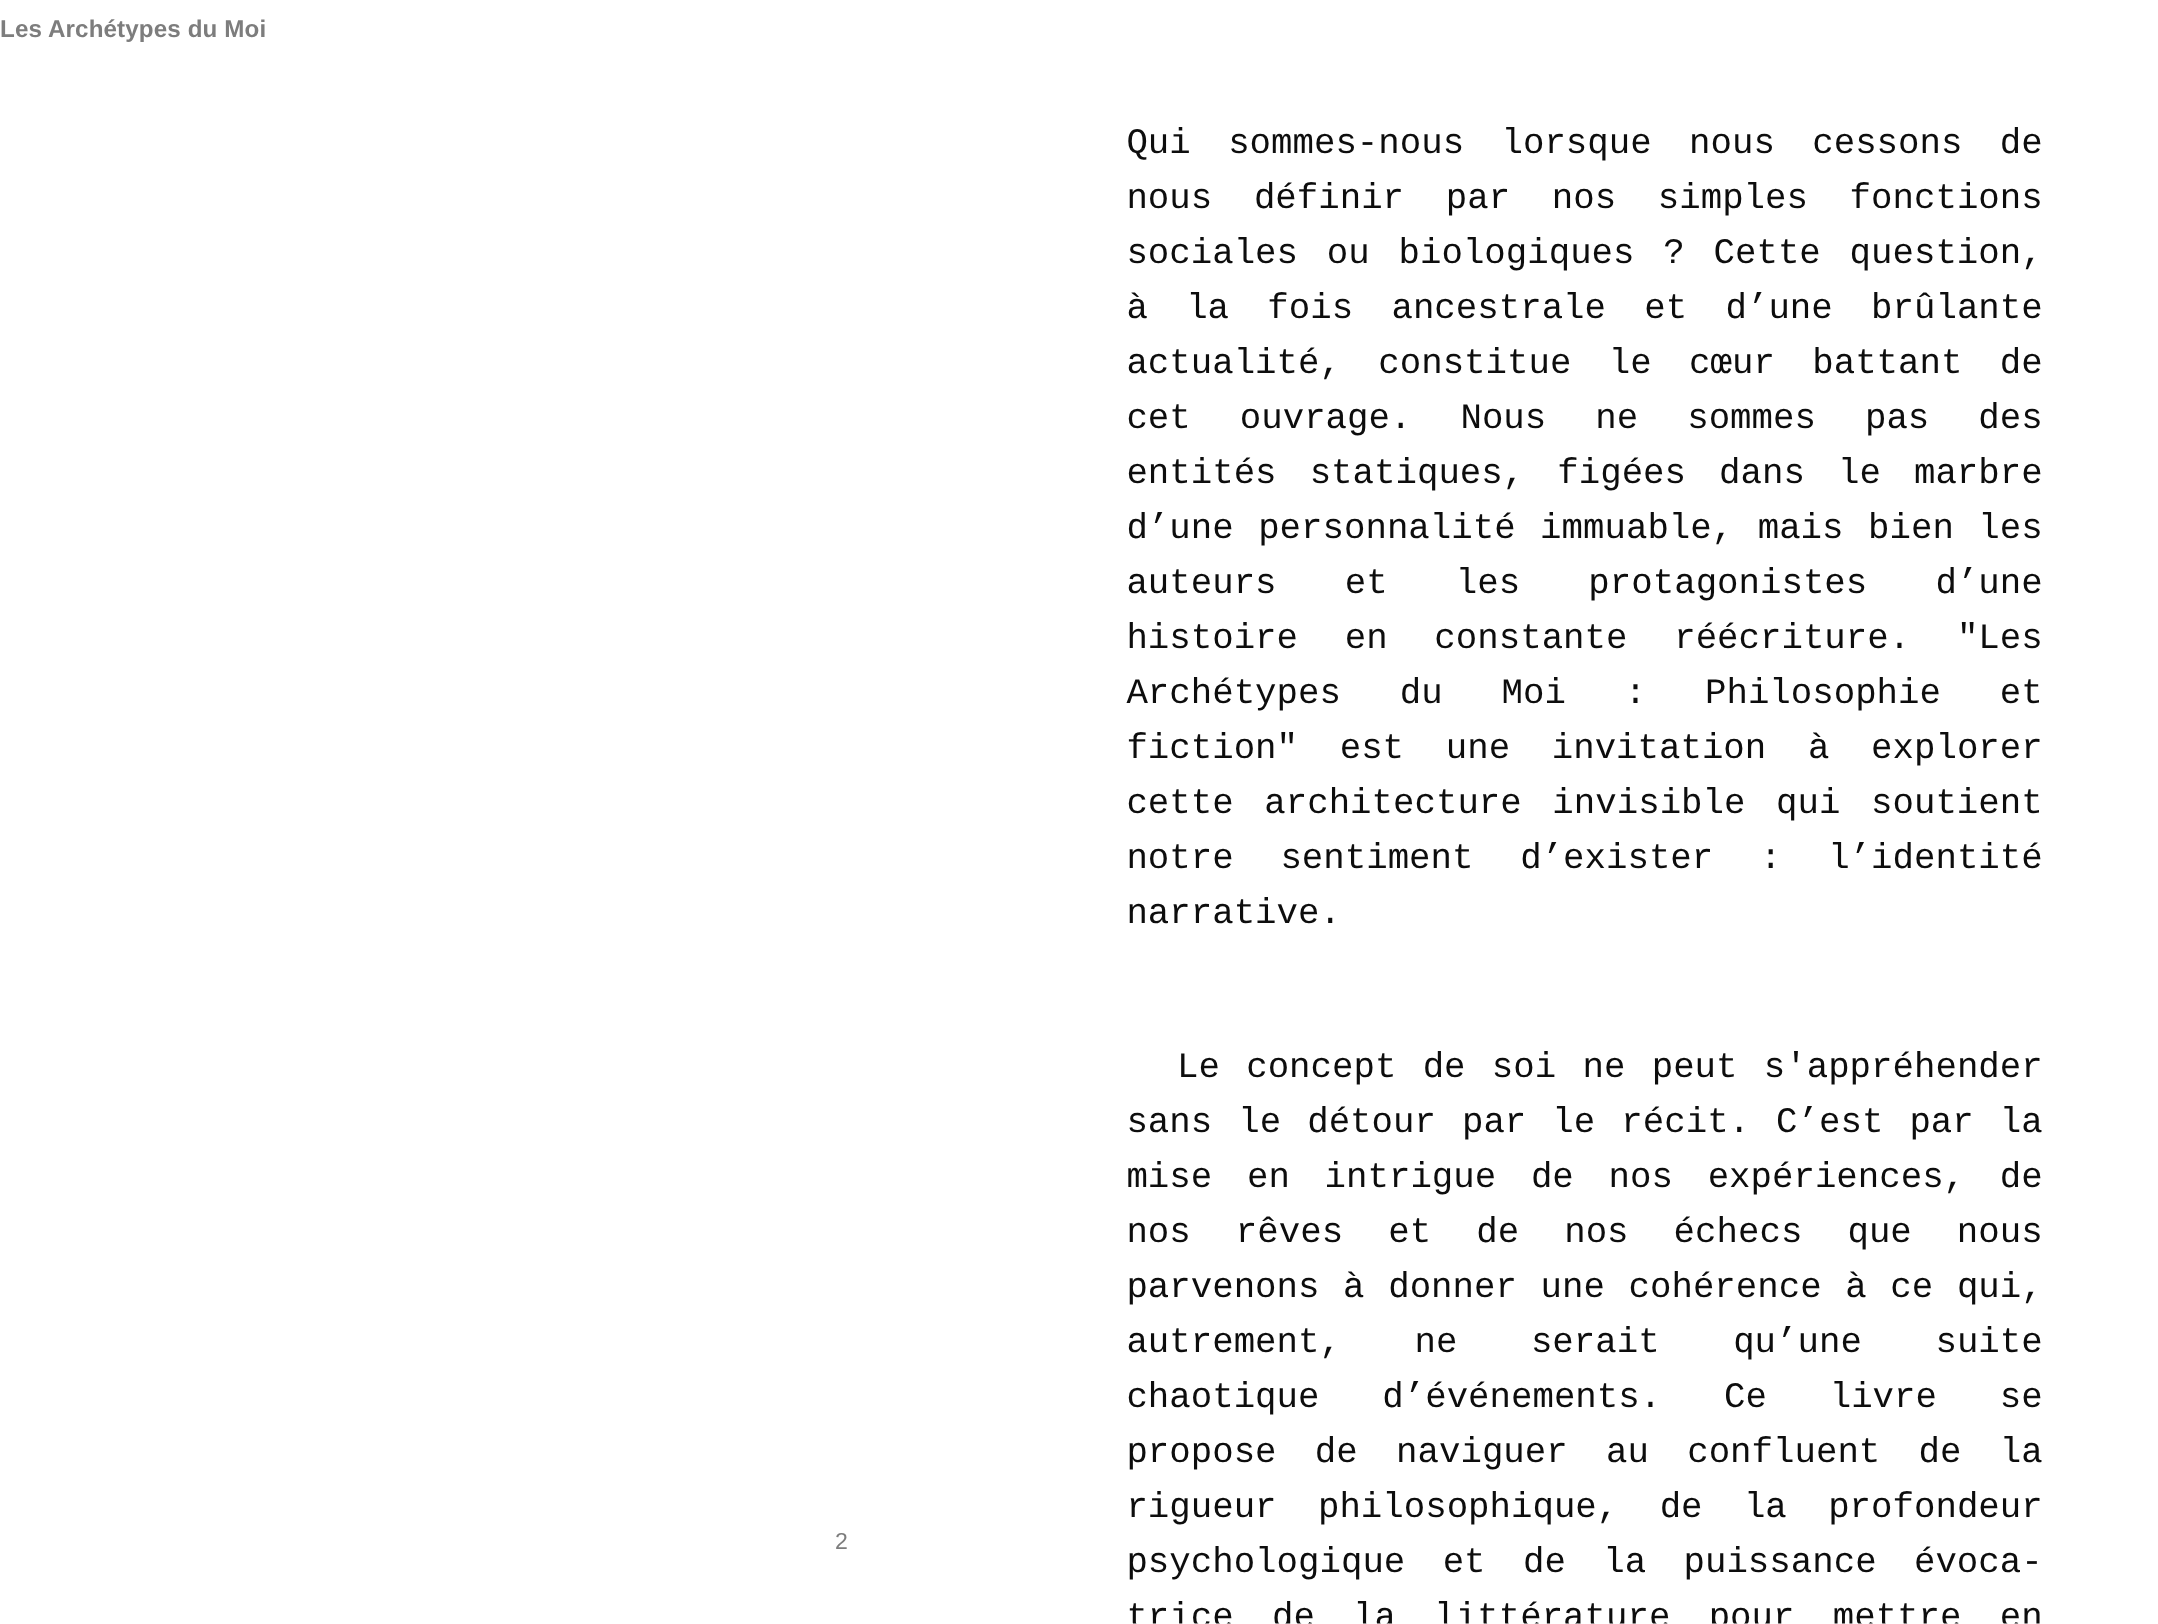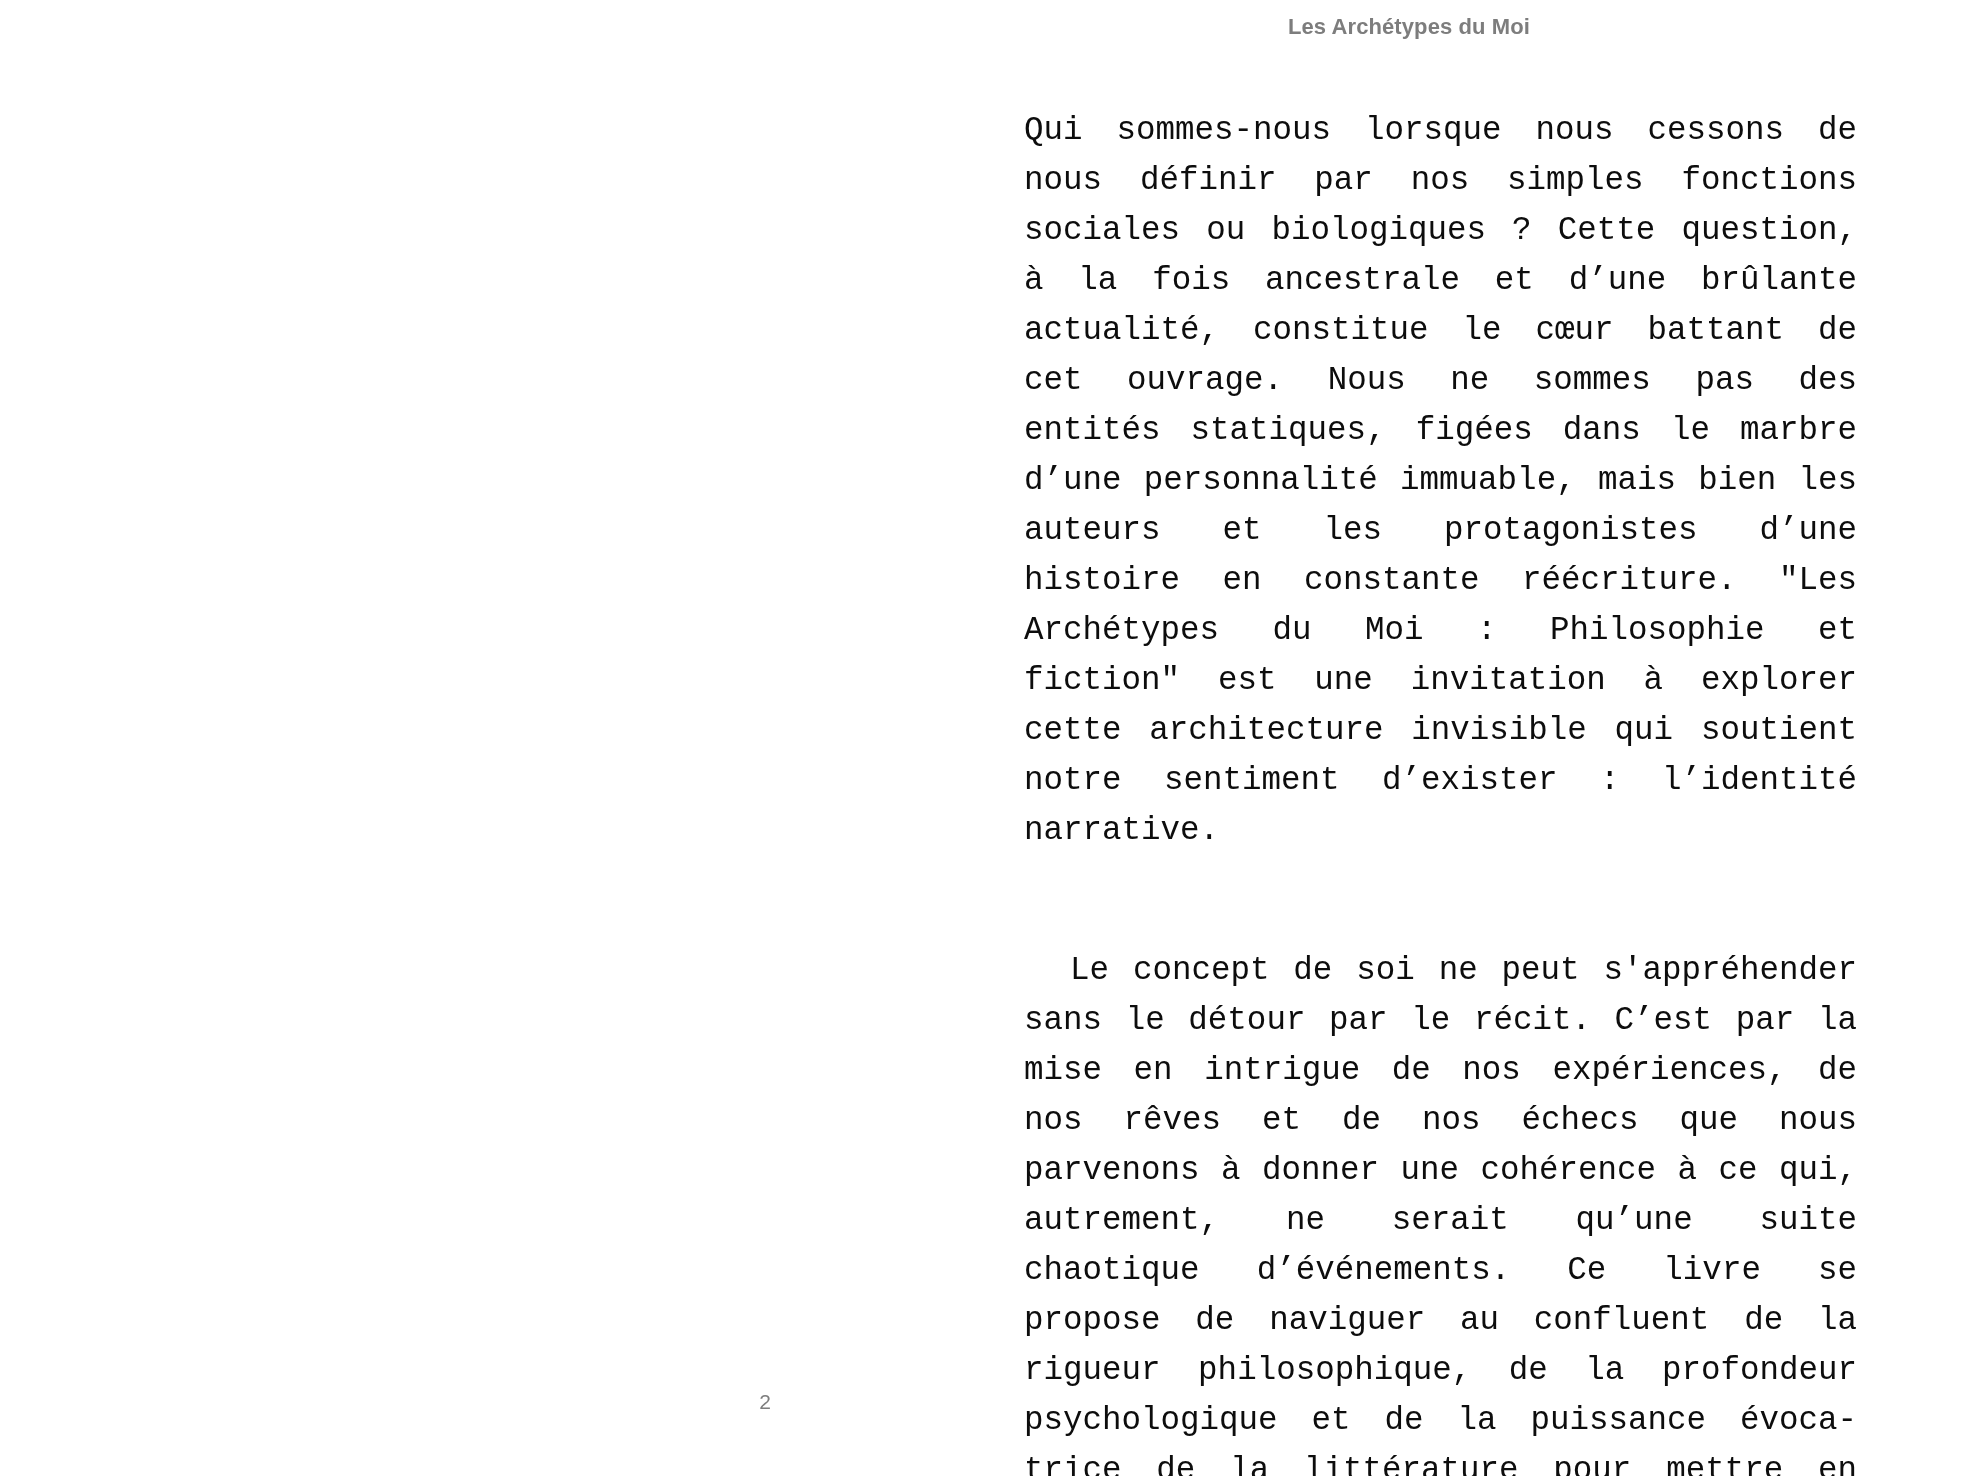--- a/index.html
+++ b/index.html
@@ -22,21 +22,21 @@
     inset: 0;
     background: #ffffff;
   }
 
   
   .running-header {
     position: absolute;
     top: 14px;
     left: 0;
     width: 1530px;
-    text-align: right;
+    text-align: left;
     font-family: "Liberation Sans", "DejaVu Sans", sans-serif;
     font-weight: 700;
     font-size: 22px;
     letter-spacing: 0.1px;
     color: #7d7d7d;
     white-space: nowrap;
   }
 
   
   .text-column {

